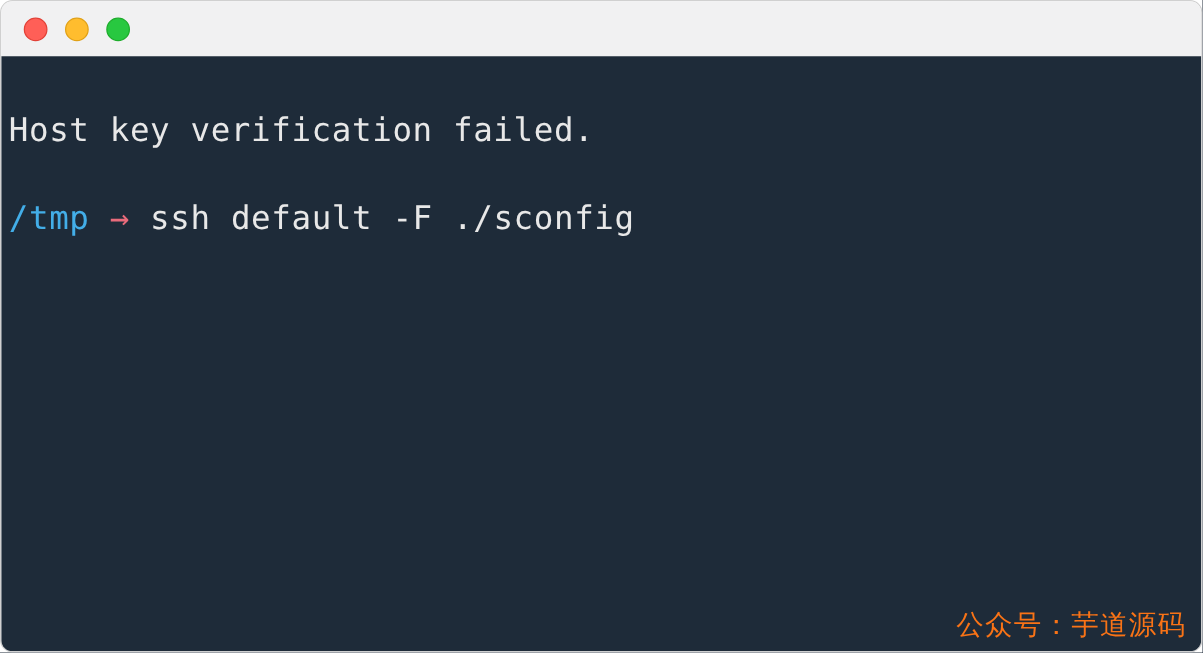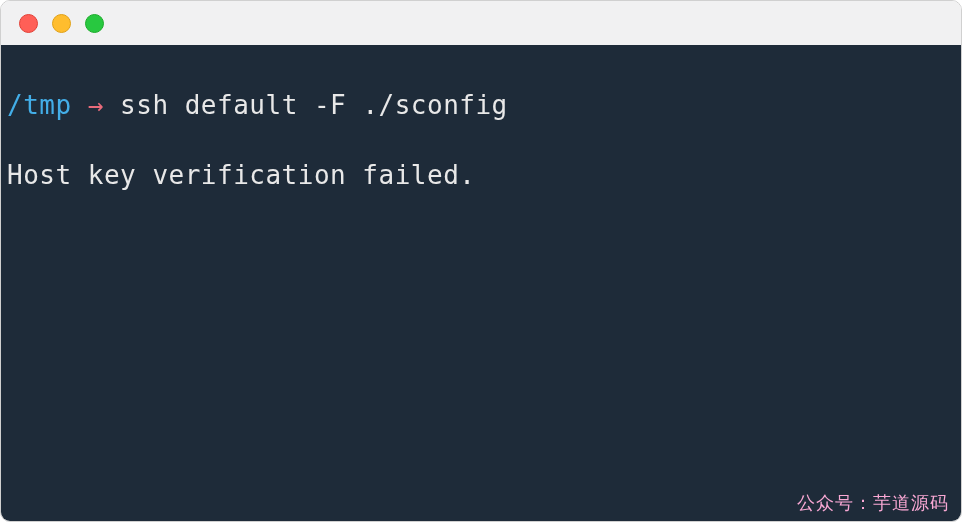--- a/index.html
+++ b/index.html
@@ -72,33 +72,33 @@
       width: 14px;
       height: 28px;
       background: #9aa0a6;
       vertical-align: text-bottom;
       margin-bottom: 2px;
     }
     .watermark {
       position: absolute;
       bottom: 6px;
       right: 12px;
-      color: #f9a8d4;
+      color: #f97316;
       font-family: "SimSun", "STSong", serif;
-      font-size: 18px;
+      font-size: 22px;
       letter-spacing: 1px;
     }
   </style>
 </head>
 <body>
 
 <div class="window">
   <div class="titlebar">
     <div class="traffic-light tl-close" title="close"></div>
     <div class="traffic-light tl-min" title="minimize"></div>
     <div class="traffic-light tl-max" title="maximize"></div>
   </div>
   <div class="terminal">
+<span class="line output">Host key verification failed.</span>
 <span class="line"><span class="path">/tmp</span> <span class="arrow">→</span> <span class="cmd">ssh default -F ./sconfig</span></span>
-<span class="line output">Host key verification failed.</span>
     <div class="watermark">公众号：芋道源码</div>
   </div>
 </div>
 
 </body></html>

